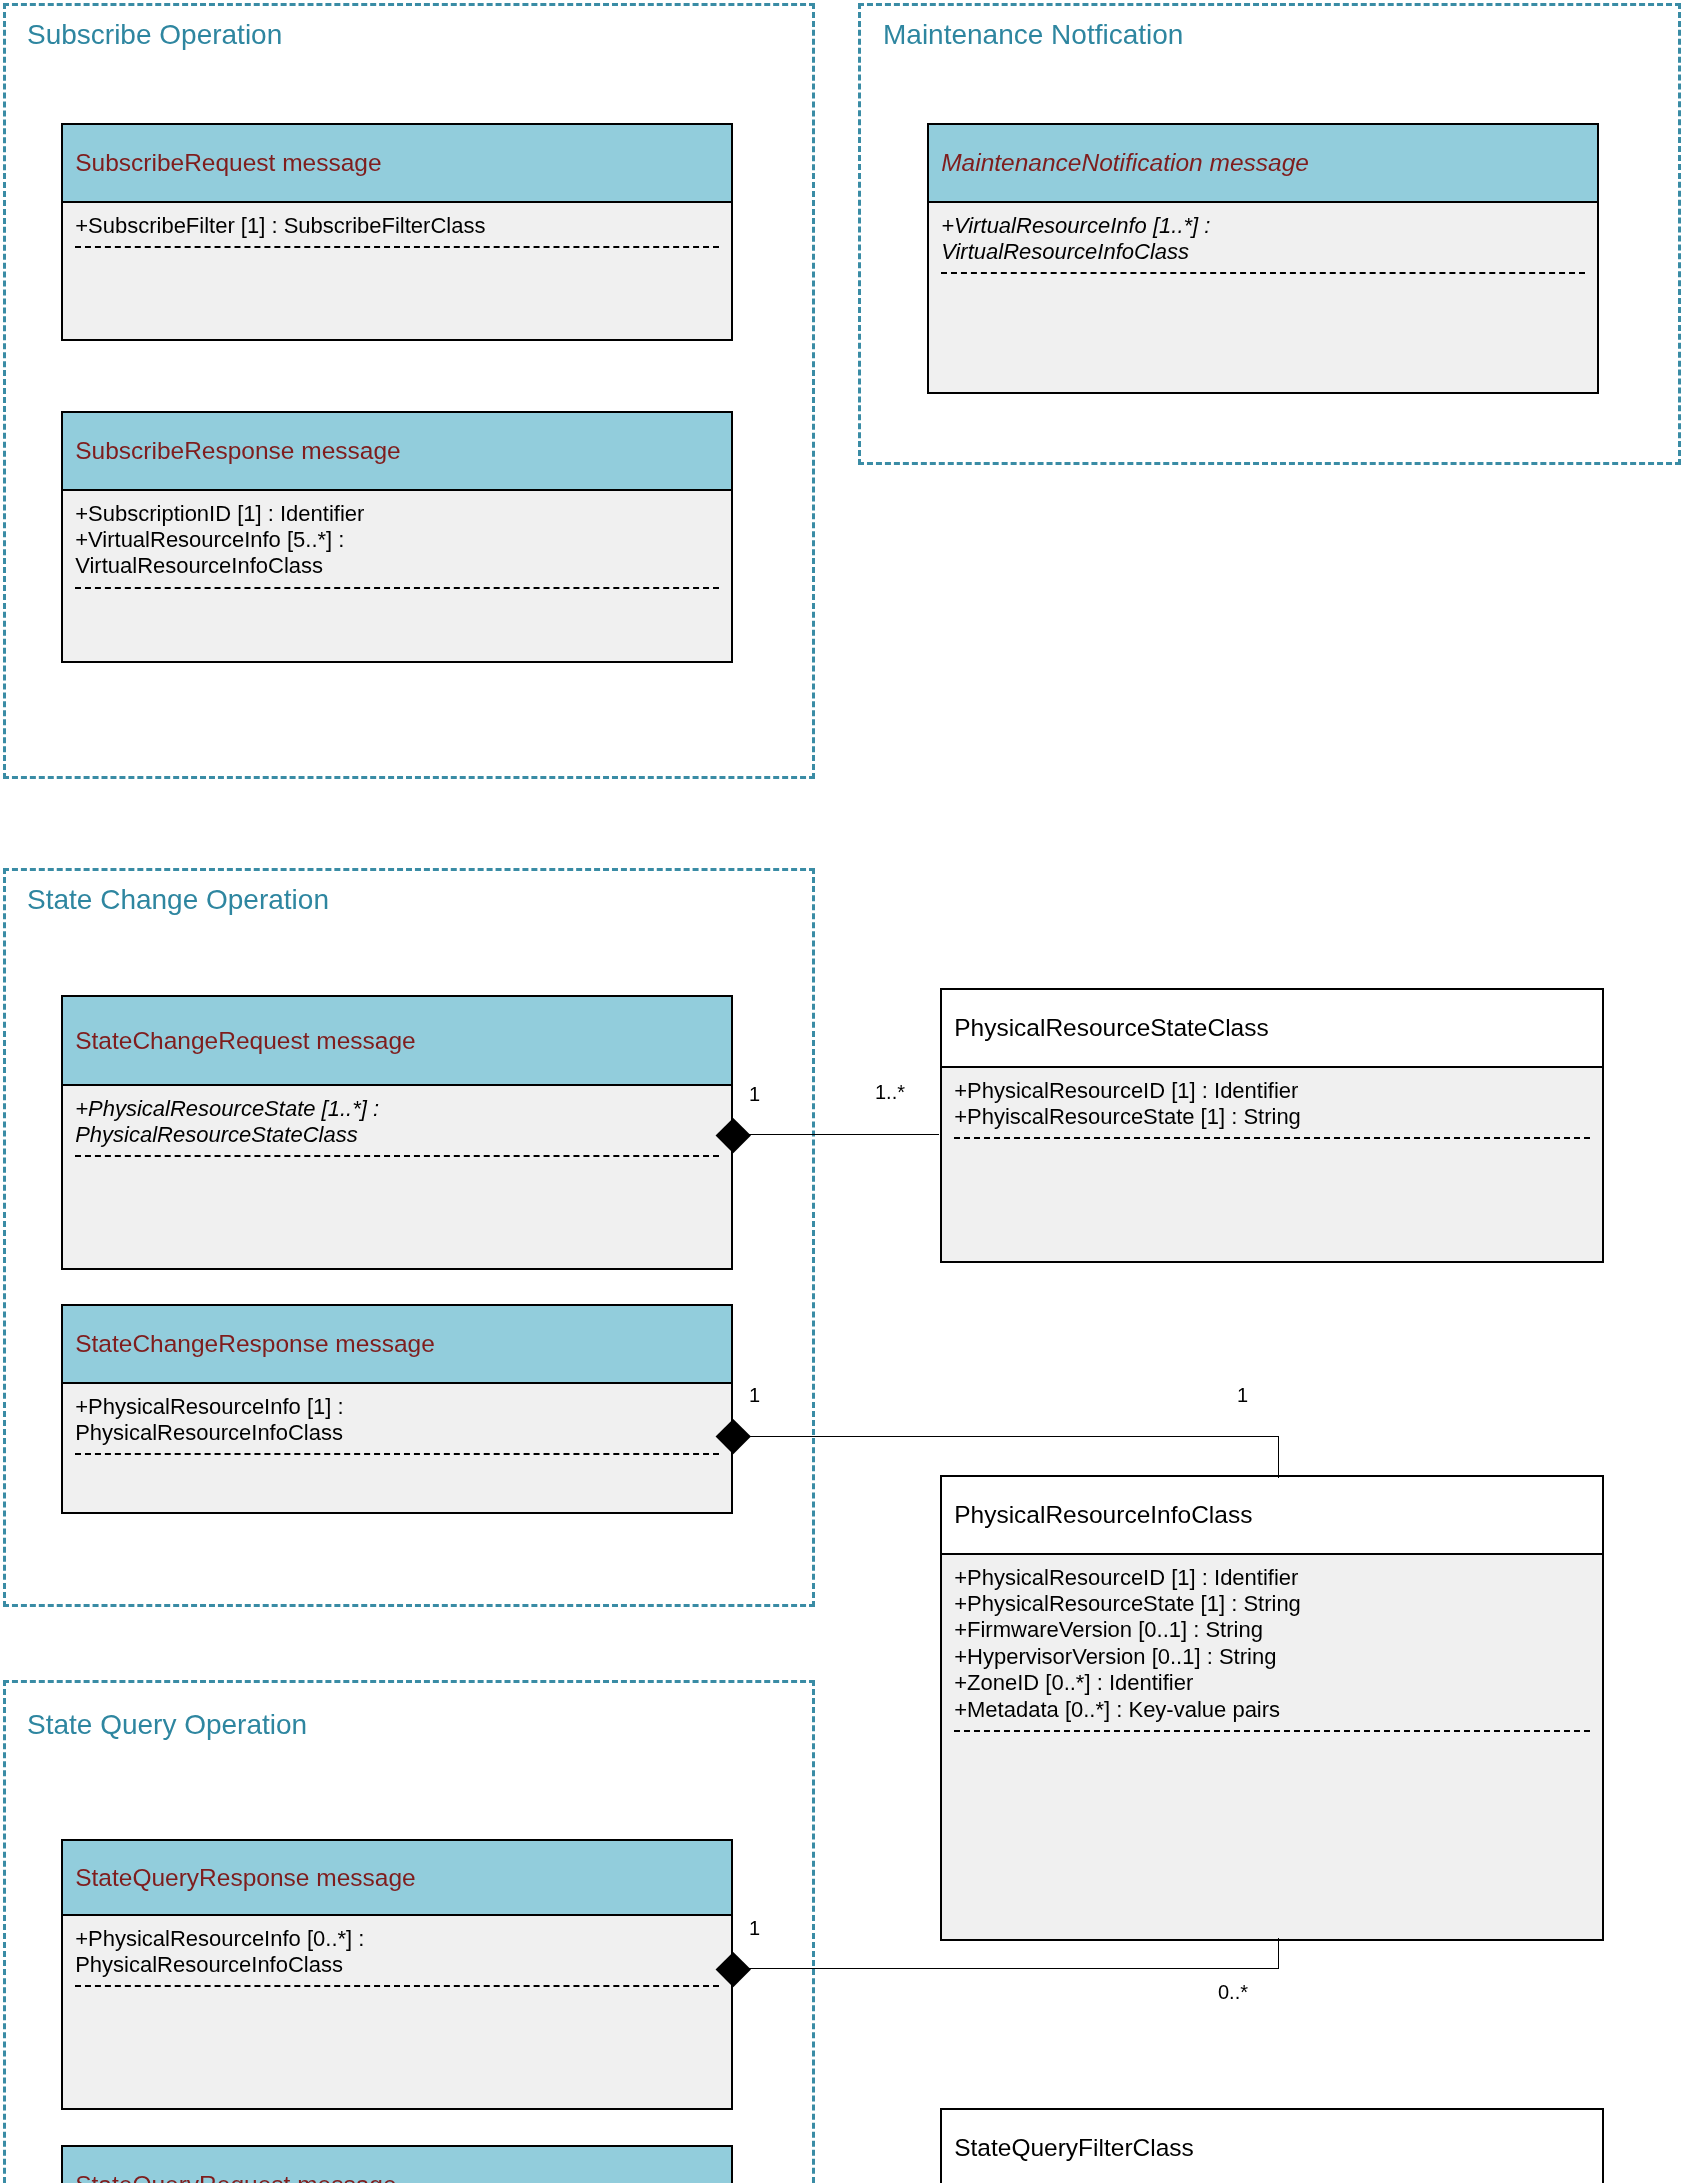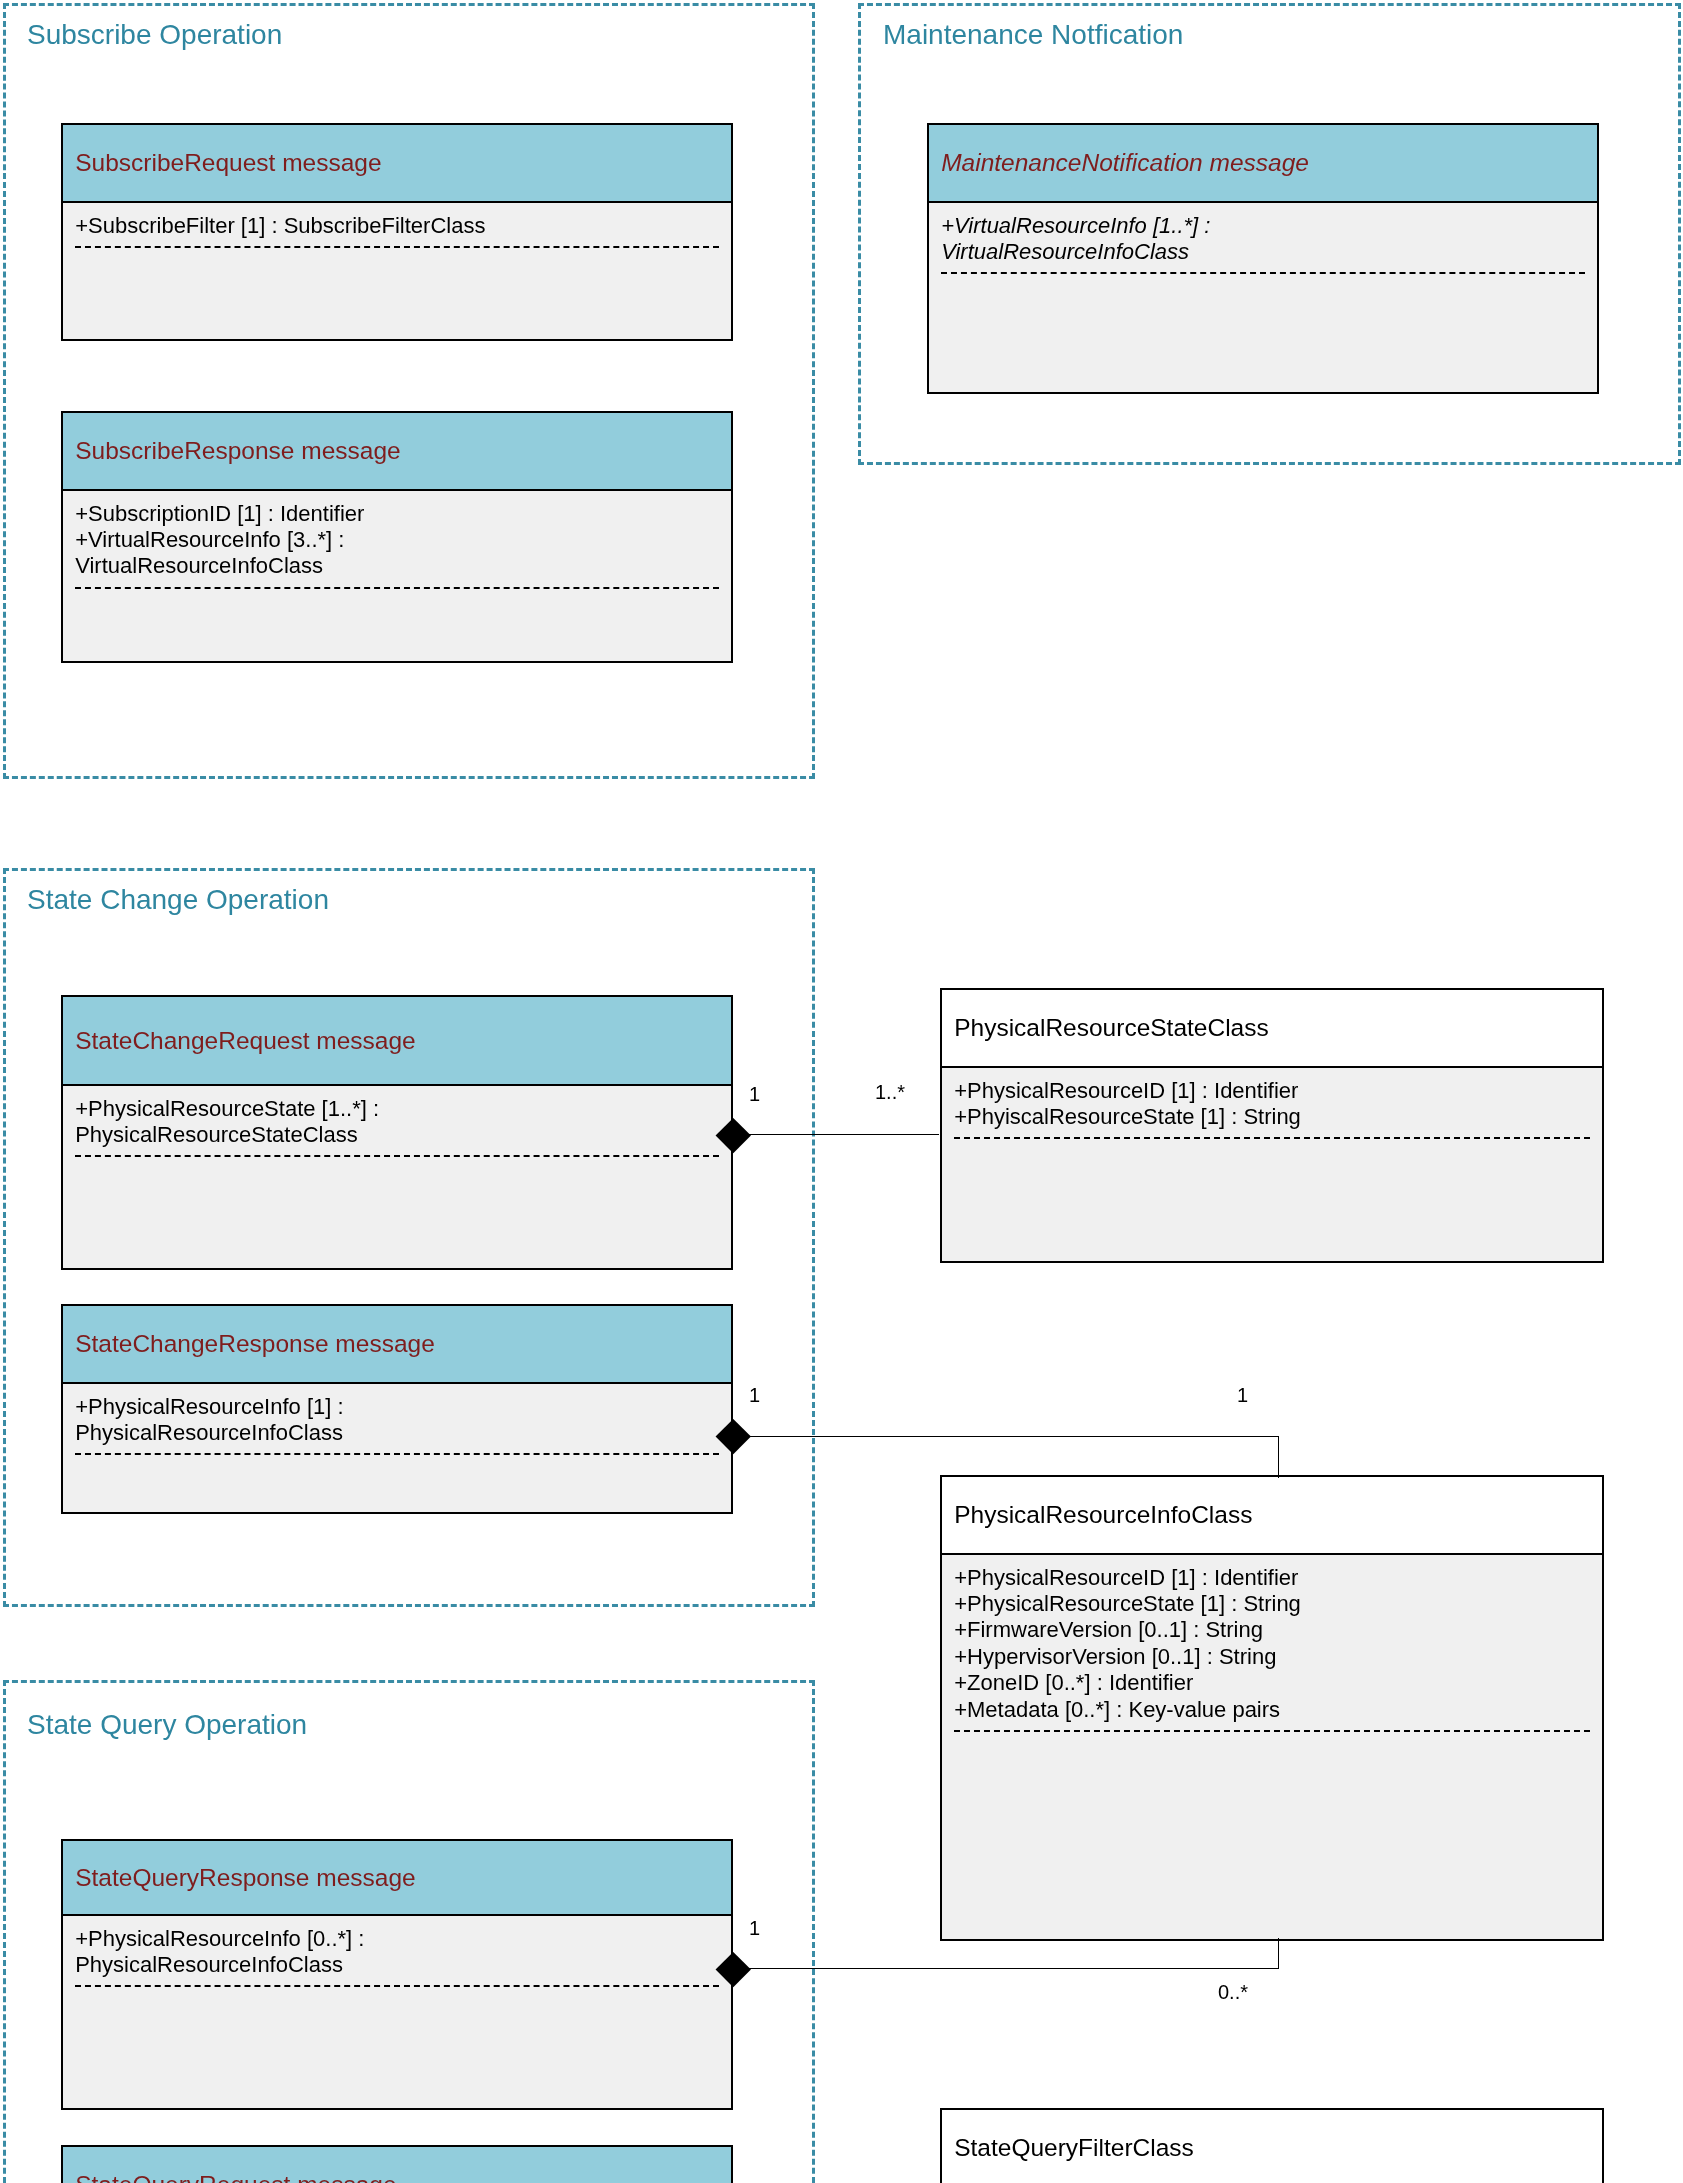--- a/index.html
+++ b/index.html
@@ -124,21 +124,21 @@
       <div class="sep" style="top:43px;"></div>
     </div>
   </div>
 
   <div class="umlbox msgbox" style="left:61px; top:411px; width:672px; height:252px;">
     <div class="hdr" style="height:78px;">
       <span class="hdr-title">SubscribeResponse message</span>
     </div>
     <div class="body" style="height:238px;">
       <div class="attr">+SubscriptionID [1] : Identifier</div>
-      <div class="attr">+VirtualResourceInfo [3..*] :</div>
+      <div class="attr">+VirtualResourceInfo [5..*] :</div>
       <div class="attr">VirtualResourceInfoClass</div>
       <div class="sep" style="top:96px;"></div>
     </div>
   </div>
 
   <div class="package" style="left:858px; top:2.6px; width:823px; height:462px;"></div>
   <div class="package-title" style="left:883px; top:21px;">Maintenance Notfication</div>
 
   <div class="umlbox msgbox" style="left:927px; top:123px; width:672px; height:271px;font-style:italic;">
     <div class="hdr" style="height:78px;">
@@ -151,21 +151,21 @@
     </div>
   </div>
 
   <div class="package" style="left:2.6px; top:868px; width:812px; height:739px;"></div>
   <div class="package-title" style="left:27px; top:886px;">State Change Operation</div>
 
   <div class="umlbox msgbox" style="left:61px; top:995px; width:672px; height:275px;">
     <div class="hdr" style="height:89px;">
       <span class="hdr-title">StateChangeRequest message</span>
     </div>
-    <div class="body" style="height:228px;">
+    <div class="body" style="height:228px;font-style:italic;">
       <div class="attr">+PhysicalResourceState [1..*] :</div>
       <div class="attr">PhysicalResourceStateClass</div>
       <div class="sep" style="top:69px;"></div>
     </div>
   </div>
 
   <div class="umlbox msgbox" style="left:61px; top:1304px; width:672px; height:210px;">
     <div class="hdr" style="height:78px;">
       <span class="hdr-title">StateChangeResponse message</span>
     </div>

